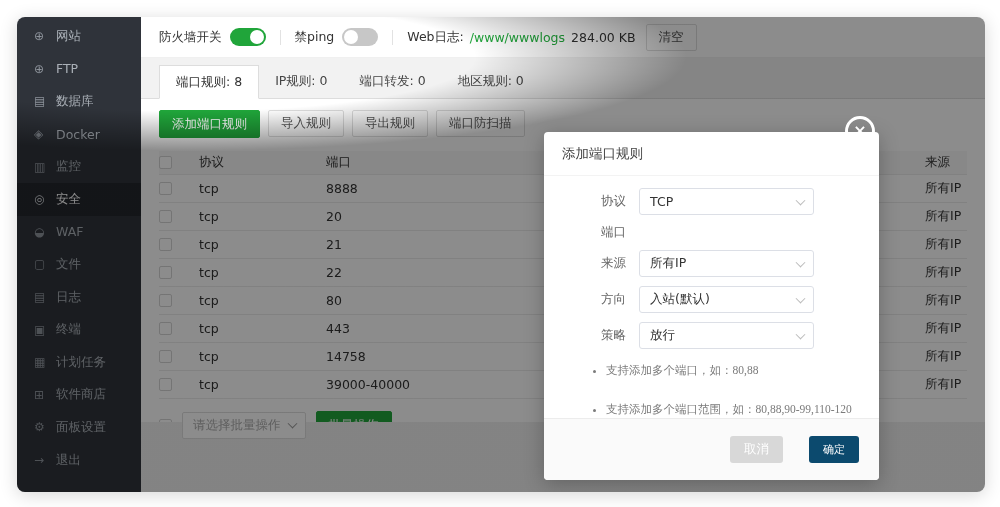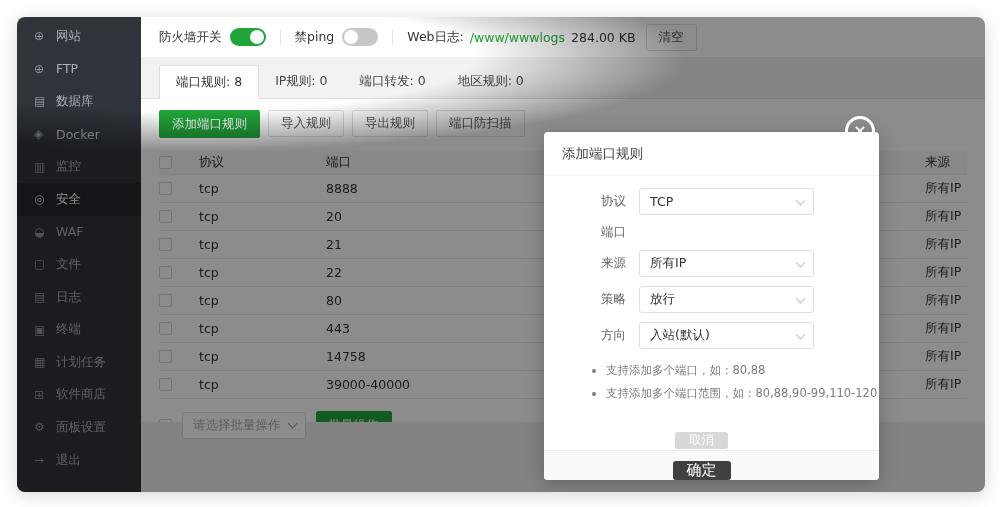--- a/index.html
+++ b/index.html
@@ -74,28 +74,28 @@
   .mform { padding-top:12px; }
   .mrow { display:flex; align-items:center; margin-bottom:9px; padding-left:32px; }
   .mrow .mlabel { width:50px; text-align:right; margin-right:13px; color:#666; font-size:12.5px; }
   .mctl { position:relative; width:175px; height:27px; border:1px solid #dcdfe6; border-radius:3px;
     background:#fff; display:flex; align-items:center; padding:0 22px 0 10px; font-size:12.5px; color:#333; cursor:pointer; }
   .mctl .chev { border-color:#bbb; }
   .minput { width:175px; height:27px; border:1px solid #dcdfe6; border-radius:3px; padding:0 10px;
     font-size:12.5px; color:#333; font-family:inherit; outline:none; }
   .minput::placeholder { color:#bfbfbf; }
   .tips { margin:14px 0 0 62px; list-style:disc; color:#7b7b7b; font-size:11.5px; }
-  .tips li { margin-bottom:8px; }
-  .modal-footer { position:absolute; left:0; right:0; bottom:0; height:30px; background:#fafafa;
+  .tips li { margin-bottom:24px;font-family:Liberation Serif, serif; }
+  .modal-footer { position:absolute; left:0; right:0; bottom:0; height:62px; background:#fafafa;
     border-top:1px solid #ececec; border-radius:0 0 4px 4px; display:flex; align-items:center;
-    justify-content:flex-end; padding-right:20px; gap:12px;flex-direction:column; }
+    justify-content:flex-end; padding-right:20px; gap:26px; }
   .btn-cancel { height:27px; padding:0 14px; background:#d8d8d8; border:none; border-radius:3px;
     color:#fff; font-size:12.5px; cursor:pointer; font-family:inherit; }
-  .btn-confirm { height:27px; padding:0 14px; background:#404040; border:none; border-radius:3px;
-    color:#fff; font-size:15px; cursor:pointer; font-family:Liberation Serif, serif; }
+  .btn-confirm { height:27px; padding:0 14px; background:#0c4a6e; border:none; border-radius:3px;
+    color:#fff; font-size:11px; cursor:pointer; font-family:Liberation Serif, serif; }
 </style>
 </head>
 <body>
 
 <div class="app">
 
   <div class="sidebar">
     <div class="side-item">
         <span class="si-icon">⊕</span>
         <span class="si-label">网站</span>
@@ -291,33 +291,33 @@
         <span class="mlabel">端口</span>
       </div>
       <div class="mrow">
         <span class="mlabel">来源</span>
         <span class="mctl">
           <span>所有IP</span>
           <span class="chev"></span>
         </span>
       </div>
       <div class="mrow">
+        <span class="mlabel">方向</span>
+        <span class="mctl">
+          <span>入站(默认)</span>
+          <span class="chev"></span>
+        </span>
+      </div>
+      <div class="mrow">
         <span class="mlabel">策略</span>
         <span class="mctl">
           <span>放行</span>
           <span class="chev"></span>
         </span>
       </div>
-      <div class="mrow">
-        <span class="mlabel">方向</span>
-        <span class="mctl">
-          <span>入站(默认)</span>
-          <span class="chev"></span>
-        </span>
-      </div>
 
       <ul class="tips">
         <li>支持添加多个端口，如：80,88</li>
         <li>支持添加多个端口范围，如：80,88,90-99,110-120</li>
       </ul>
     </div>
 
     <div class="modal-footer">
       <button class="btn-cancel">取消</button>
       <button class="btn-confirm">确定</button>

